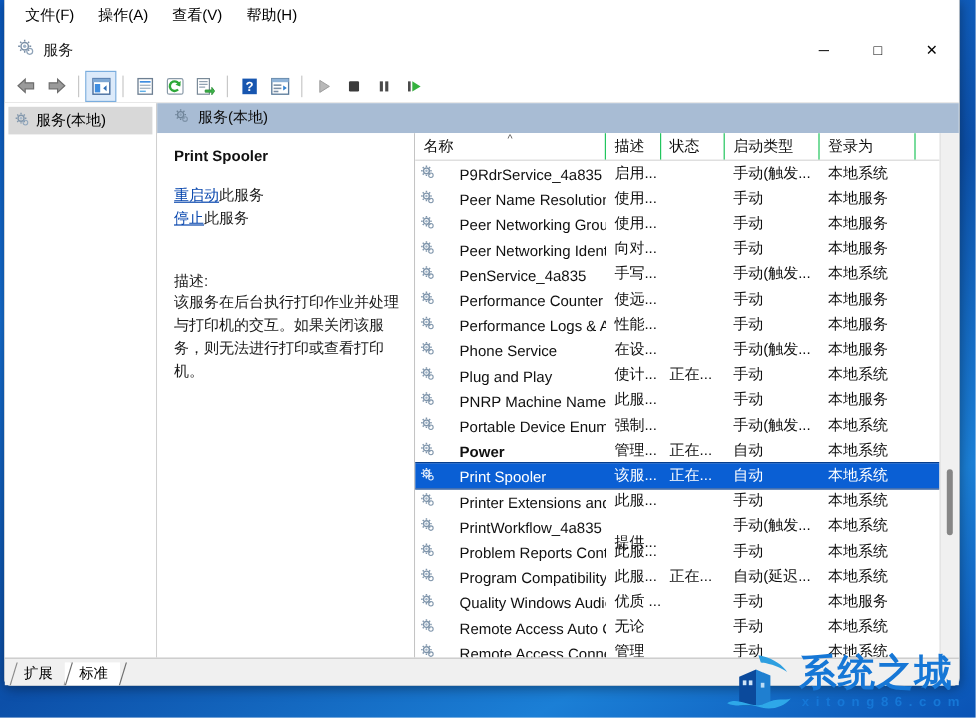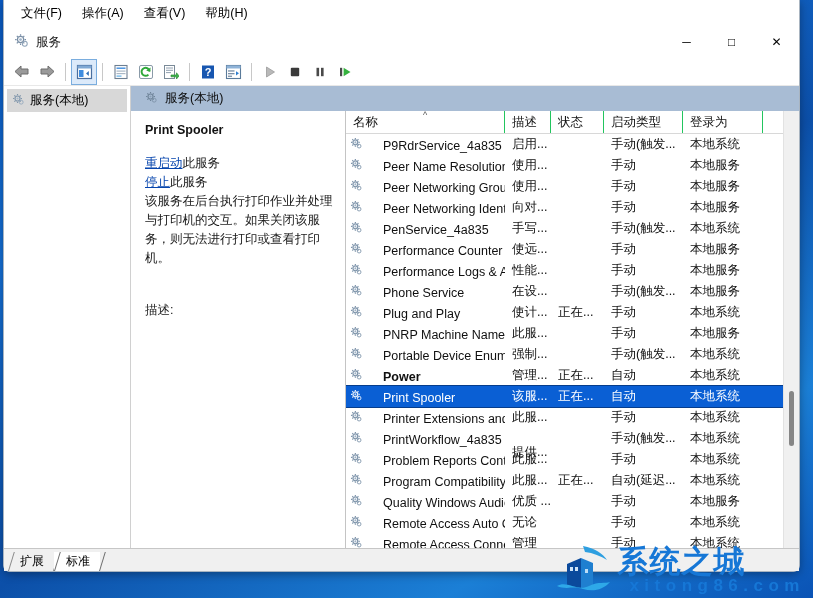--- a/index.html
+++ b/index.html
@@ -204,22 +204,22 @@
     display: flex; align-items: center; z-index: 50;
     pointer-events: none;
   }
   #wm-text { display: flex; flex-direction: column; margin-left: 4px; }
   #wm-main {
     font-size: 31px; font-weight: bold; color: #1677d6;
     letter-spacing: 1px; line-height: 34px;
     font-family: "DejaVu Sans", sans-serif;
   }
   #wm-sub {
-    font-size: 17px; font-weight: bold; color: #1677d6;
-    letter-spacing: 5.5px; line-height: 15px; margin-left: 12px;
+    font-size: 11px; font-weight: bold; color: #1677d6;
+    letter-spacing: 5.5px; line-height: 15px; margin-left: 2px;
   }
 </style>
 </head>
 <body>
 
 <div id="window">
 
   <div id="menubar">
     <div class="menu-item">文件(F)</div>
     <div class="menu-item">操作(A)</div>
@@ -373,22 +373,22 @@
       <div id="content-row">
 
         <div id="detail-panel">
           <div id="detail-title">Print Spooler</div>
           <div class="detail-link">
             <span class="lnk">重启动</span><span>此服务</span>
           </div>
           <div class="detail-link">
             <span class="lnk">停止</span><span>此服务</span>
           </div>
+          <div id="detail-desc-label">描述:</div>
           <div id="detail-desc-body">该服务在后台执行打印作业并处理与打印机的交互。如果关闭该服务，则无法进行打印或查看打印机。</div>
-          <div id="detail-desc-label">描述:</div>
         </div>
 
         <div id="list-panel">
           <div id="list-header">
               <div class="col-h" style="width: 159px;">
                 <span>名称</span>
                 <span class="sort-caret">^</span>
               </div>
               <div class="col-h" style="width: 46px; align-items: center;">
                 <span>描述</span>

